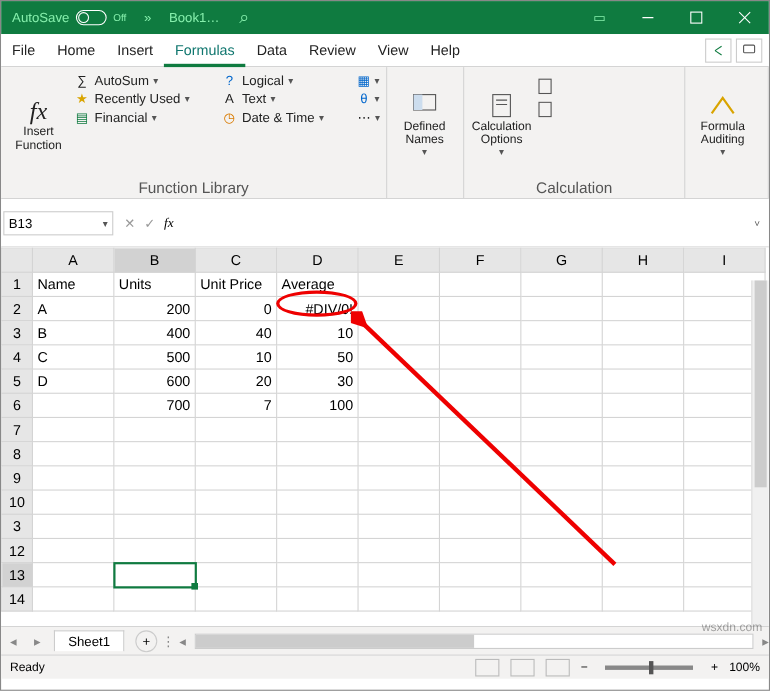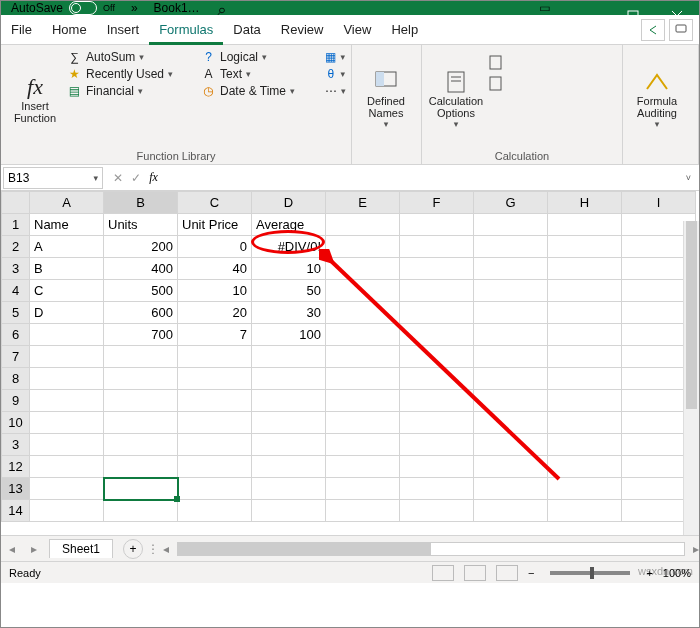--- a/index.html
+++ b/index.html
@@ -1,42 +1,42 @@
 <!DOCTYPE html>
 <html><head>
 <meta charset="utf-8">
 <style>
   * { box-sizing: border-box; font-family: "Segoe UI", Arial, sans-serif; }
   body { margin: 0; width: 700px; height: 628px; background: #fff; position: relative; overflow: hidden; border: 1px solid #888; }
-  .titlebar { height: 14px; background: #0f7b40; color: #000000; display: flex; font-size: 12px; }
+  .titlebar { height: 30px; background: #0f7b40; color: #86efac; display: flex; align-items: center; font-size: 12px; }
   .titlebar .autosave { padding: 0 10px; display: flex; align-items: center; gap: 6px; }
   .toggle { width: 28px; height: 14px; border: 1px solid #fff; border-radius: 8px; position: relative; }
   .toggle::after { content: ""; position: absolute; width: 8px; height: 8px; border: 1px solid #fff; border-radius: 50%; left: 1px; top: 1px; }
   .titlebar .doc { flex: 0 0 auto; margin-left: 10px; }
   .titlebar .search { margin-left: 18px; }
   .titlebar .spacer { flex: 1; }
   .winbtns { display: flex; }
   .winbtn { width: 44px; height: 30px; display: flex; align-items: center; justify-content: center; }
   .winbtn svg { stroke: #fff; }
   .menubar { height: 30px; background: #fff; display: flex; align-items: center; border-bottom: 1px solid #d4d4d4; font-size: 13px; }
   .menubar .tab { padding: 0 10px; line-height: 30px; color: #222; }
   .menubar .tab.active { color: #0f766e; border-bottom: 3px solid #0f7b40; height: 30px; }
   .menubar .end { margin-left: auto; display: flex; gap: 4px; padding-right: 6px; }
   .endbtn { width: 24px; height: 22px; border: 1px solid #ccc; display:flex; align-items:center; justify-content:center; }
   .ribbon { height: 120px; background: #f3f2f1; border-bottom: 1px solid #d4d4d4; display: flex; font-size: 12px; color: #222; }
   .group { border-right: 1px solid #d4d4d4; display: flex; flex-direction: column; padding: 4px 6px 2px 6px; }
   .group .body { flex: 1; display: flex; gap: 4px; }
-  .group .label { text-align: center; font-size: 11px; color: #555; padding-top: 2px; }
+  .group .label { text-align: center; font-size: 14px; color: #555; padding-top: 2px; }
   .bigbtn { display: flex; flex-direction: column; align-items: center; justify-content: center; width: 56px; }
   .bigbtn .ico { font-size: 22px; font-style: italic; font-family: "Times New Roman", serif; }
   .stack { display: flex; flex-direction: column; gap: 2px; }
   .smallrow { display: flex; align-items: center; gap: 4px; white-space: nowrap; }
   .drop::after { content: " ▾"; font-size: 9px; color: #555; }
   .ico16 { width: 15px; height: 15px; display: inline-flex; align-items: center; justify-content: center; }
-  .namebox-row { height: 26px; border-bottom: 1px solid #d4d4d4; display: flex; align-items: center; font-size: 12px; background:#fff;}
+  .namebox-row { height: 44px; border-bottom: 1px solid #d4d4d4; display: flex; align-items: center; font-size: 12px; background:#fff;}
   .namebox { width: 100px; border: 1px solid #ccc; margin: 2px; height: 22px; padding: 0 4px; display:flex; align-items:center; justify-content:space-between; }
   .fxbar { flex: 1; display: flex; align-items: center; gap: 8px; padding: 0 8px; }
   .fxbar .sym { color: #999; }
   .grid-wrap { position: relative; height: 344px; overflow: hidden; background:#fff;}
   table.grid { border-collapse: collapse; table-layout: fixed; }
   table.grid th, table.grid td { border: 1px solid #d4d4d4; height: 22px; font-size: 13px; padding: 0 4px; background: #fff; }
   table.grid th { background: #e6e6e6; font-weight: normal; text-align: center; }
   table.grid th.rowh { width: 28px; text-align: center; }
   table.grid th.colh { width: 74px; }
   table.grid th.rowh.sel, table.grid th.colh.sel { background: #d2d2d2; }

